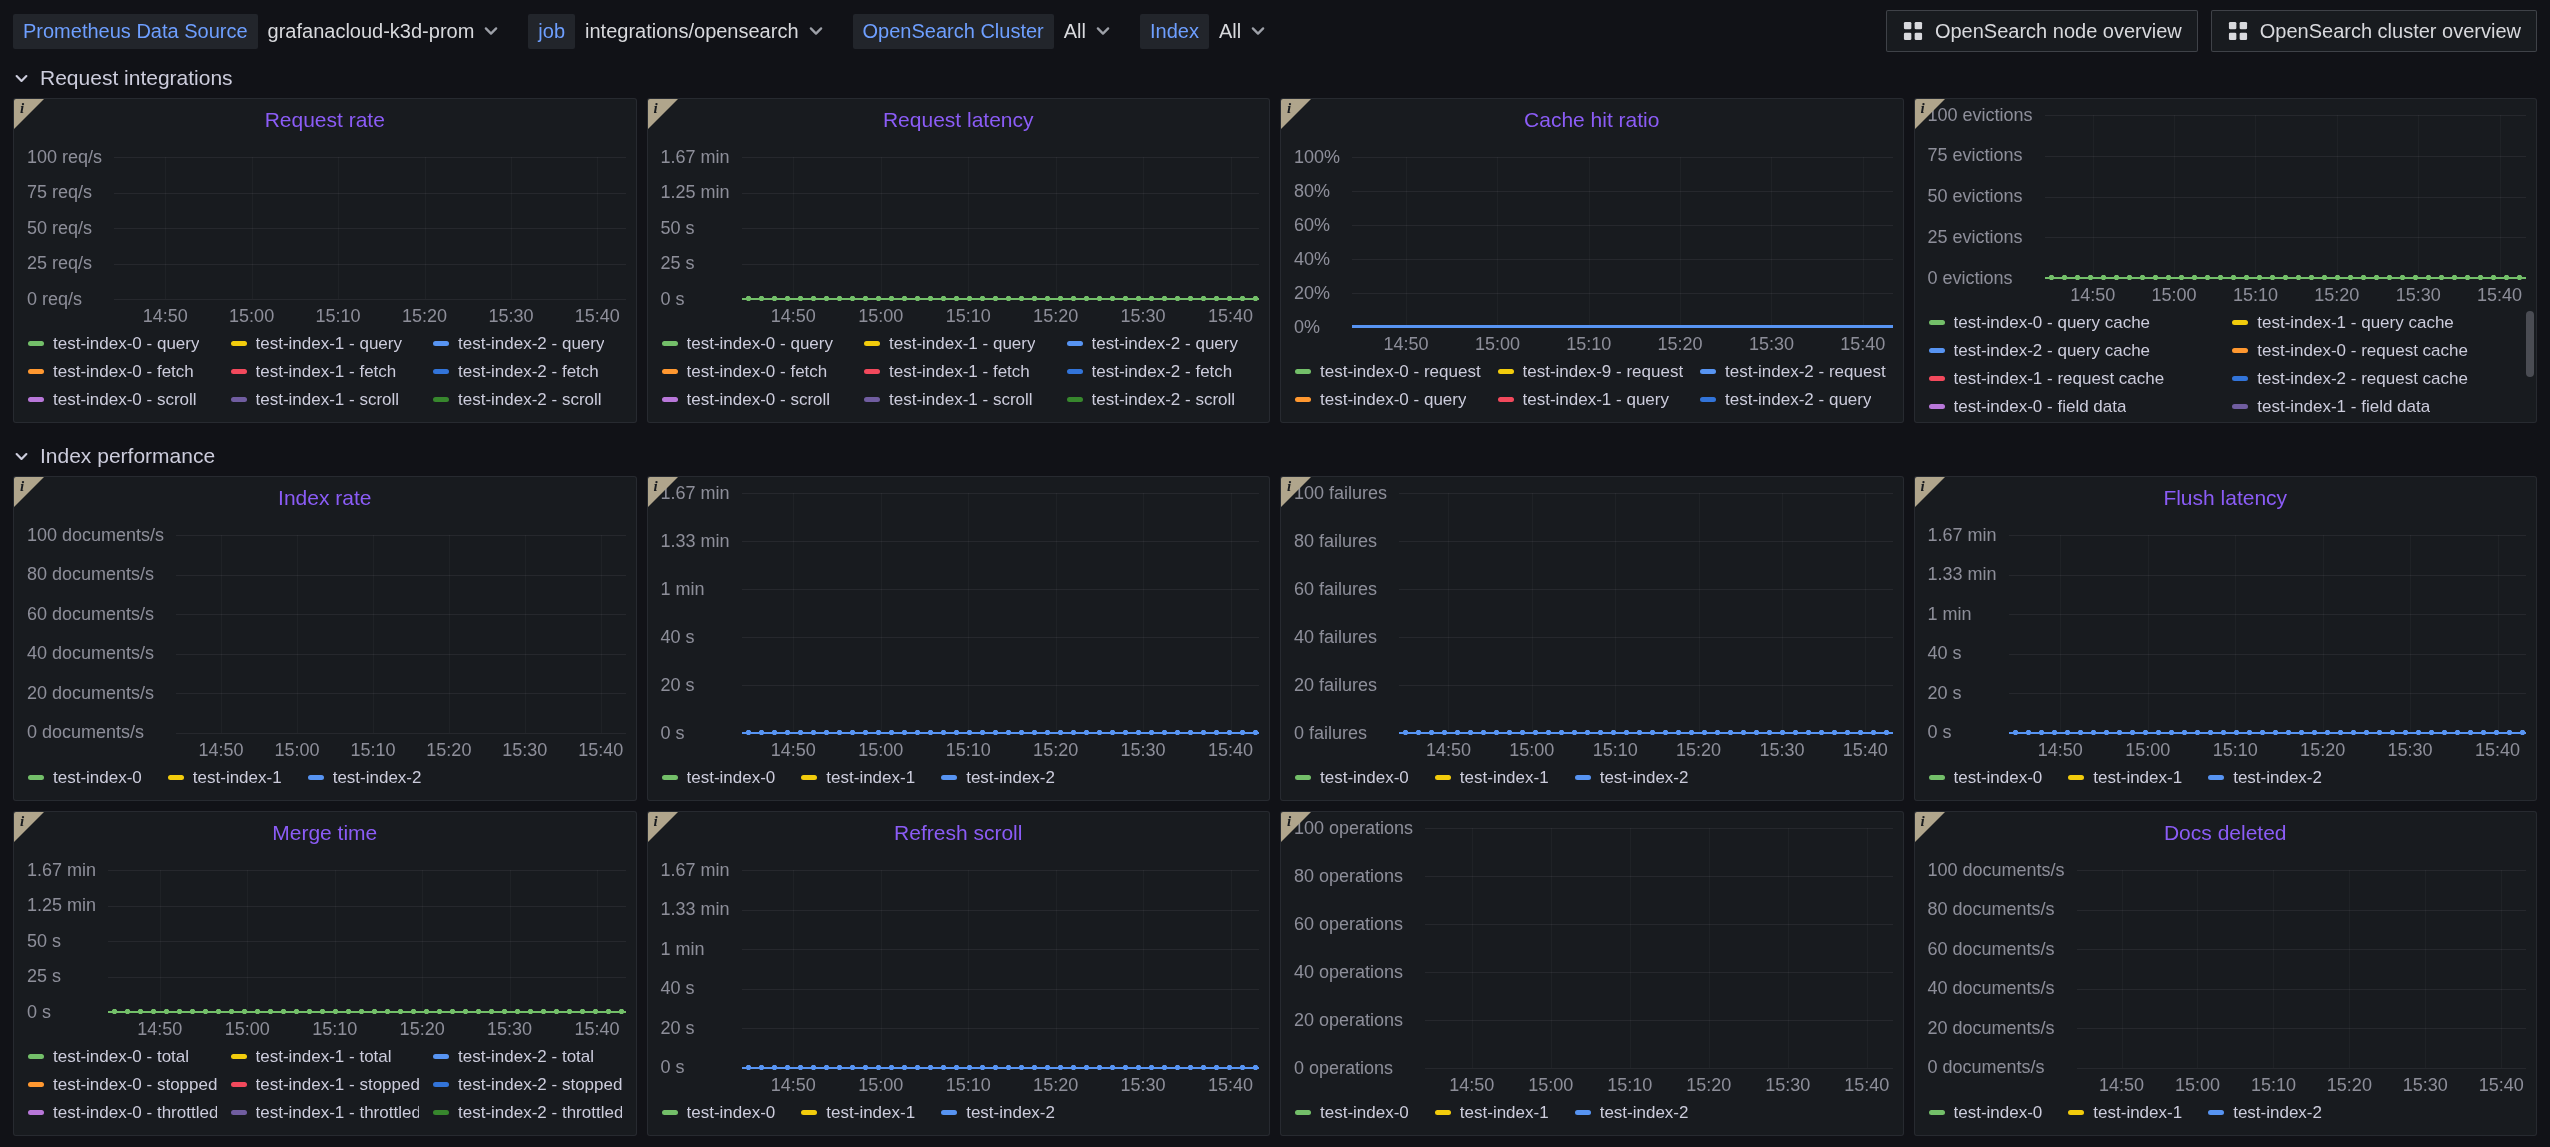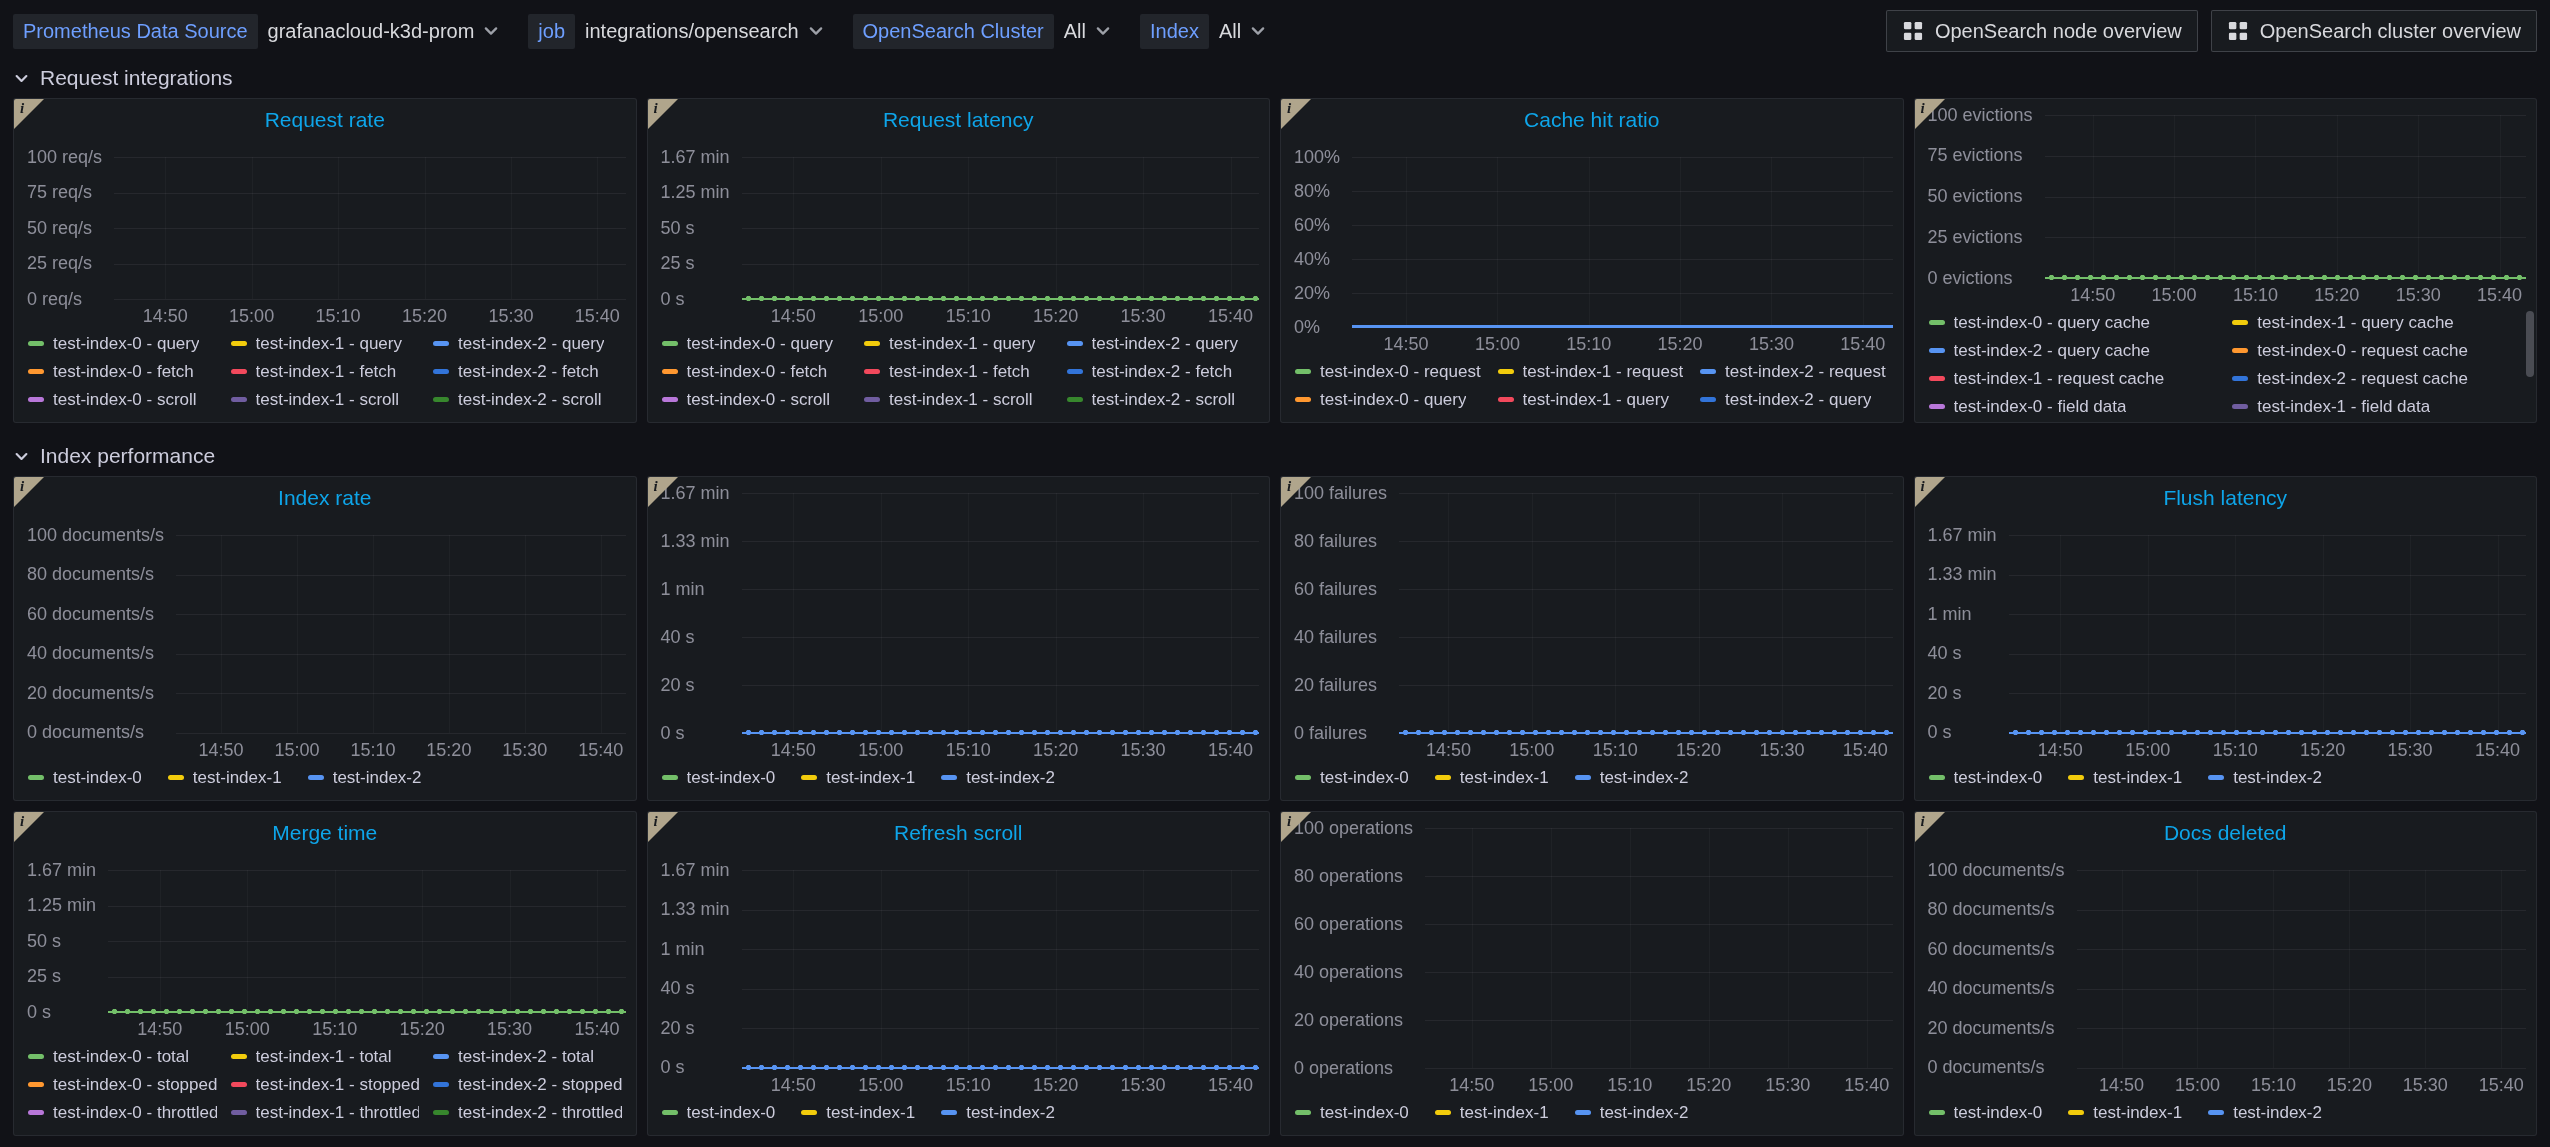--- a/index.html
+++ b/index.html
@@ -60,21 +60,21 @@
   }
   .corner {
     position:absolute; top:0; left:0; width:0; height:0; z-index:3; cursor:pointer;
     border-top:30px solid #b0a58c; border-right:30px solid transparent;
   }
   .corner-i {
     position:absolute; top:-29px; left:6px;
     font:italic 700 15px "Liberation Serif", serif; color:#181b1f;
   }
   .p-head { height:42px; flex:0 0 auto; display:flex; align-items:center; justify-content:center; }
-  .p-title { font-size:21px; font-weight:500; color:#0ea5e9; cursor:pointer; }
+  .p-title { font-size:21px; font-weight:500; color:#8b5cf6; cursor:pointer; }
 
   .chart {
     flex:1 1 auto; min-height:0;
     display:grid; grid-template-columns:auto 1fr; grid-template-rows:1fr 28px;
     padding:16px 10px 0 13px;
   }
   .ylabels {
     grid-row:1; grid-column:1;
     display:flex; flex-direction:column; justify-content:space-between;
     padding-right:12px; font-size:18px; color:rgba(204,204,220,0.65);
@@ -379,21 +379,21 @@
                 <div class="xtick" style="left: 94.5%;">15:40</div>
               </div>
             </div>
             <div class="legend grid" style="grid-template-columns: repeat(3, minmax(0px, 1fr));">
               <div class="l-item">
                 <span class="swatch" style="background: rgb(115, 191, 105);"></span>
                 <span class="l-label">test-index-0 - request</span>
               </div>
               <div class="l-item">
                 <span class="swatch" style="background: rgb(242, 204, 12);"></span>
-                <span class="l-label">test-index-1 - request</span>
+                <span class="l-label">test-index-9 - request</span>
               </div>
               <div class="l-item">
                 <span class="swatch" style="background: rgb(87, 148, 242);"></span>
                 <span class="l-label">test-index-2 - request</span>
               </div>
               <div class="l-item">
                 <span class="swatch" style="background: rgb(255, 152, 48);"></span>
                 <span class="l-label">test-index-0 - query</span>
               </div>
               <div class="l-item">

